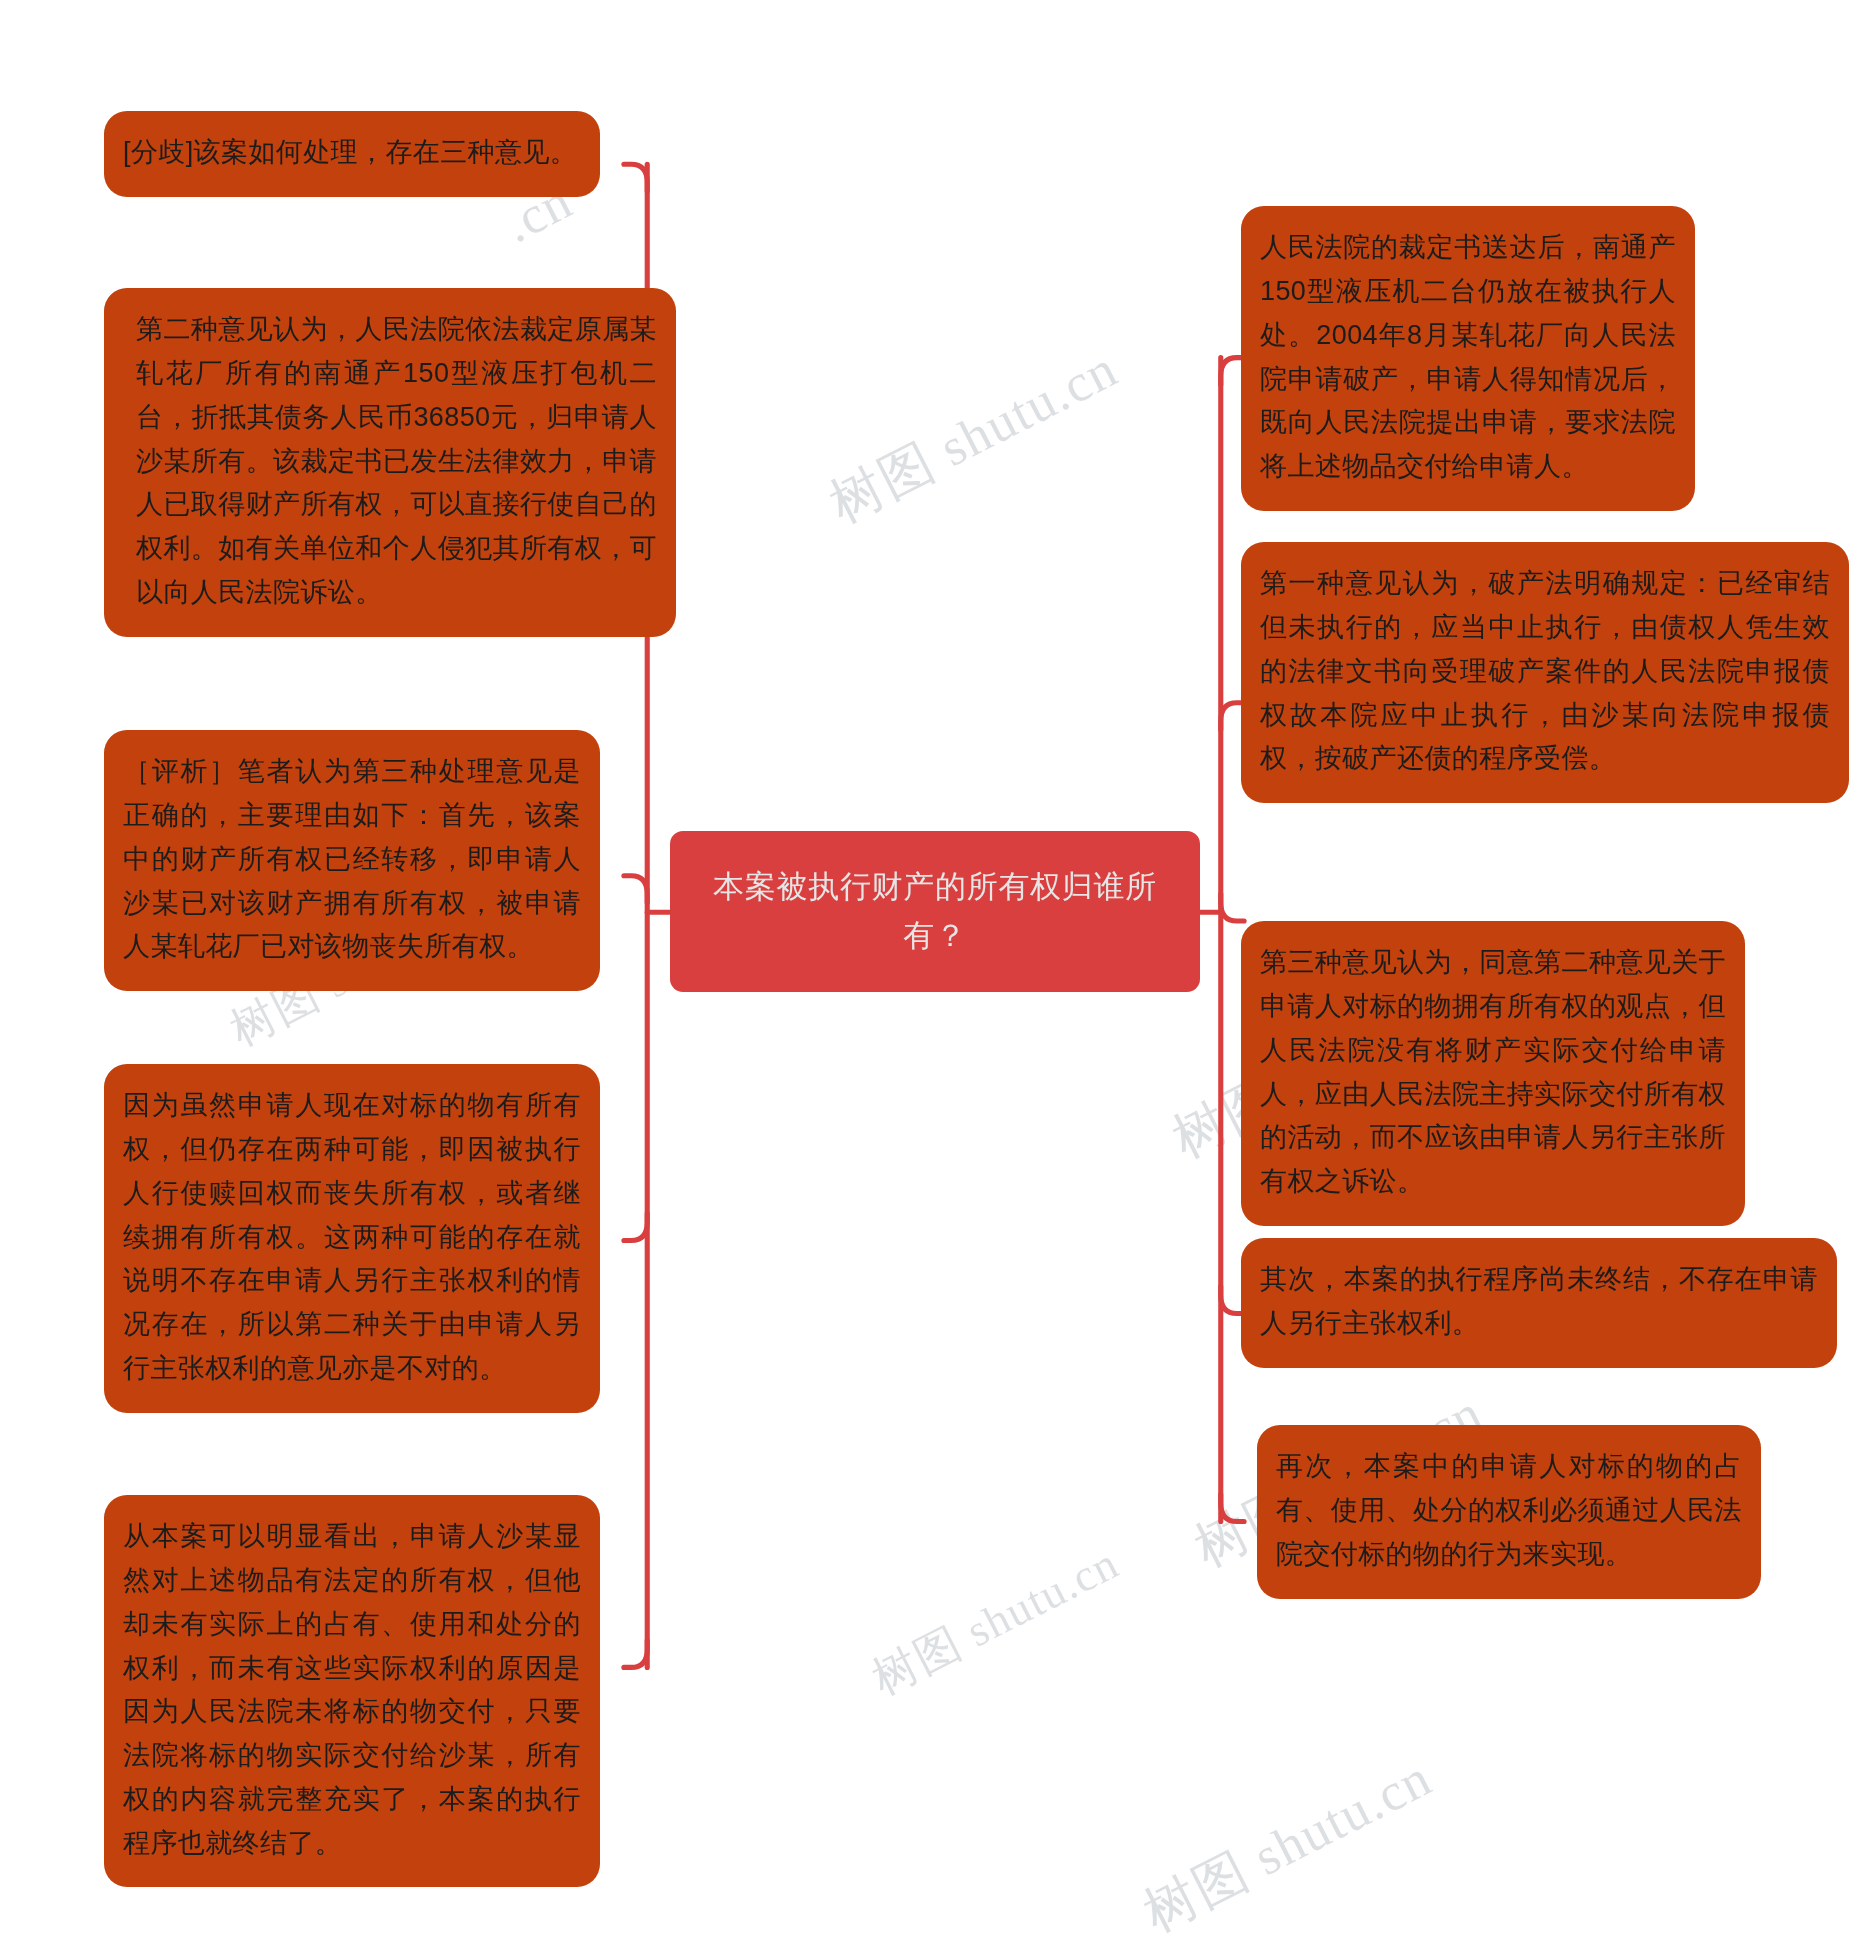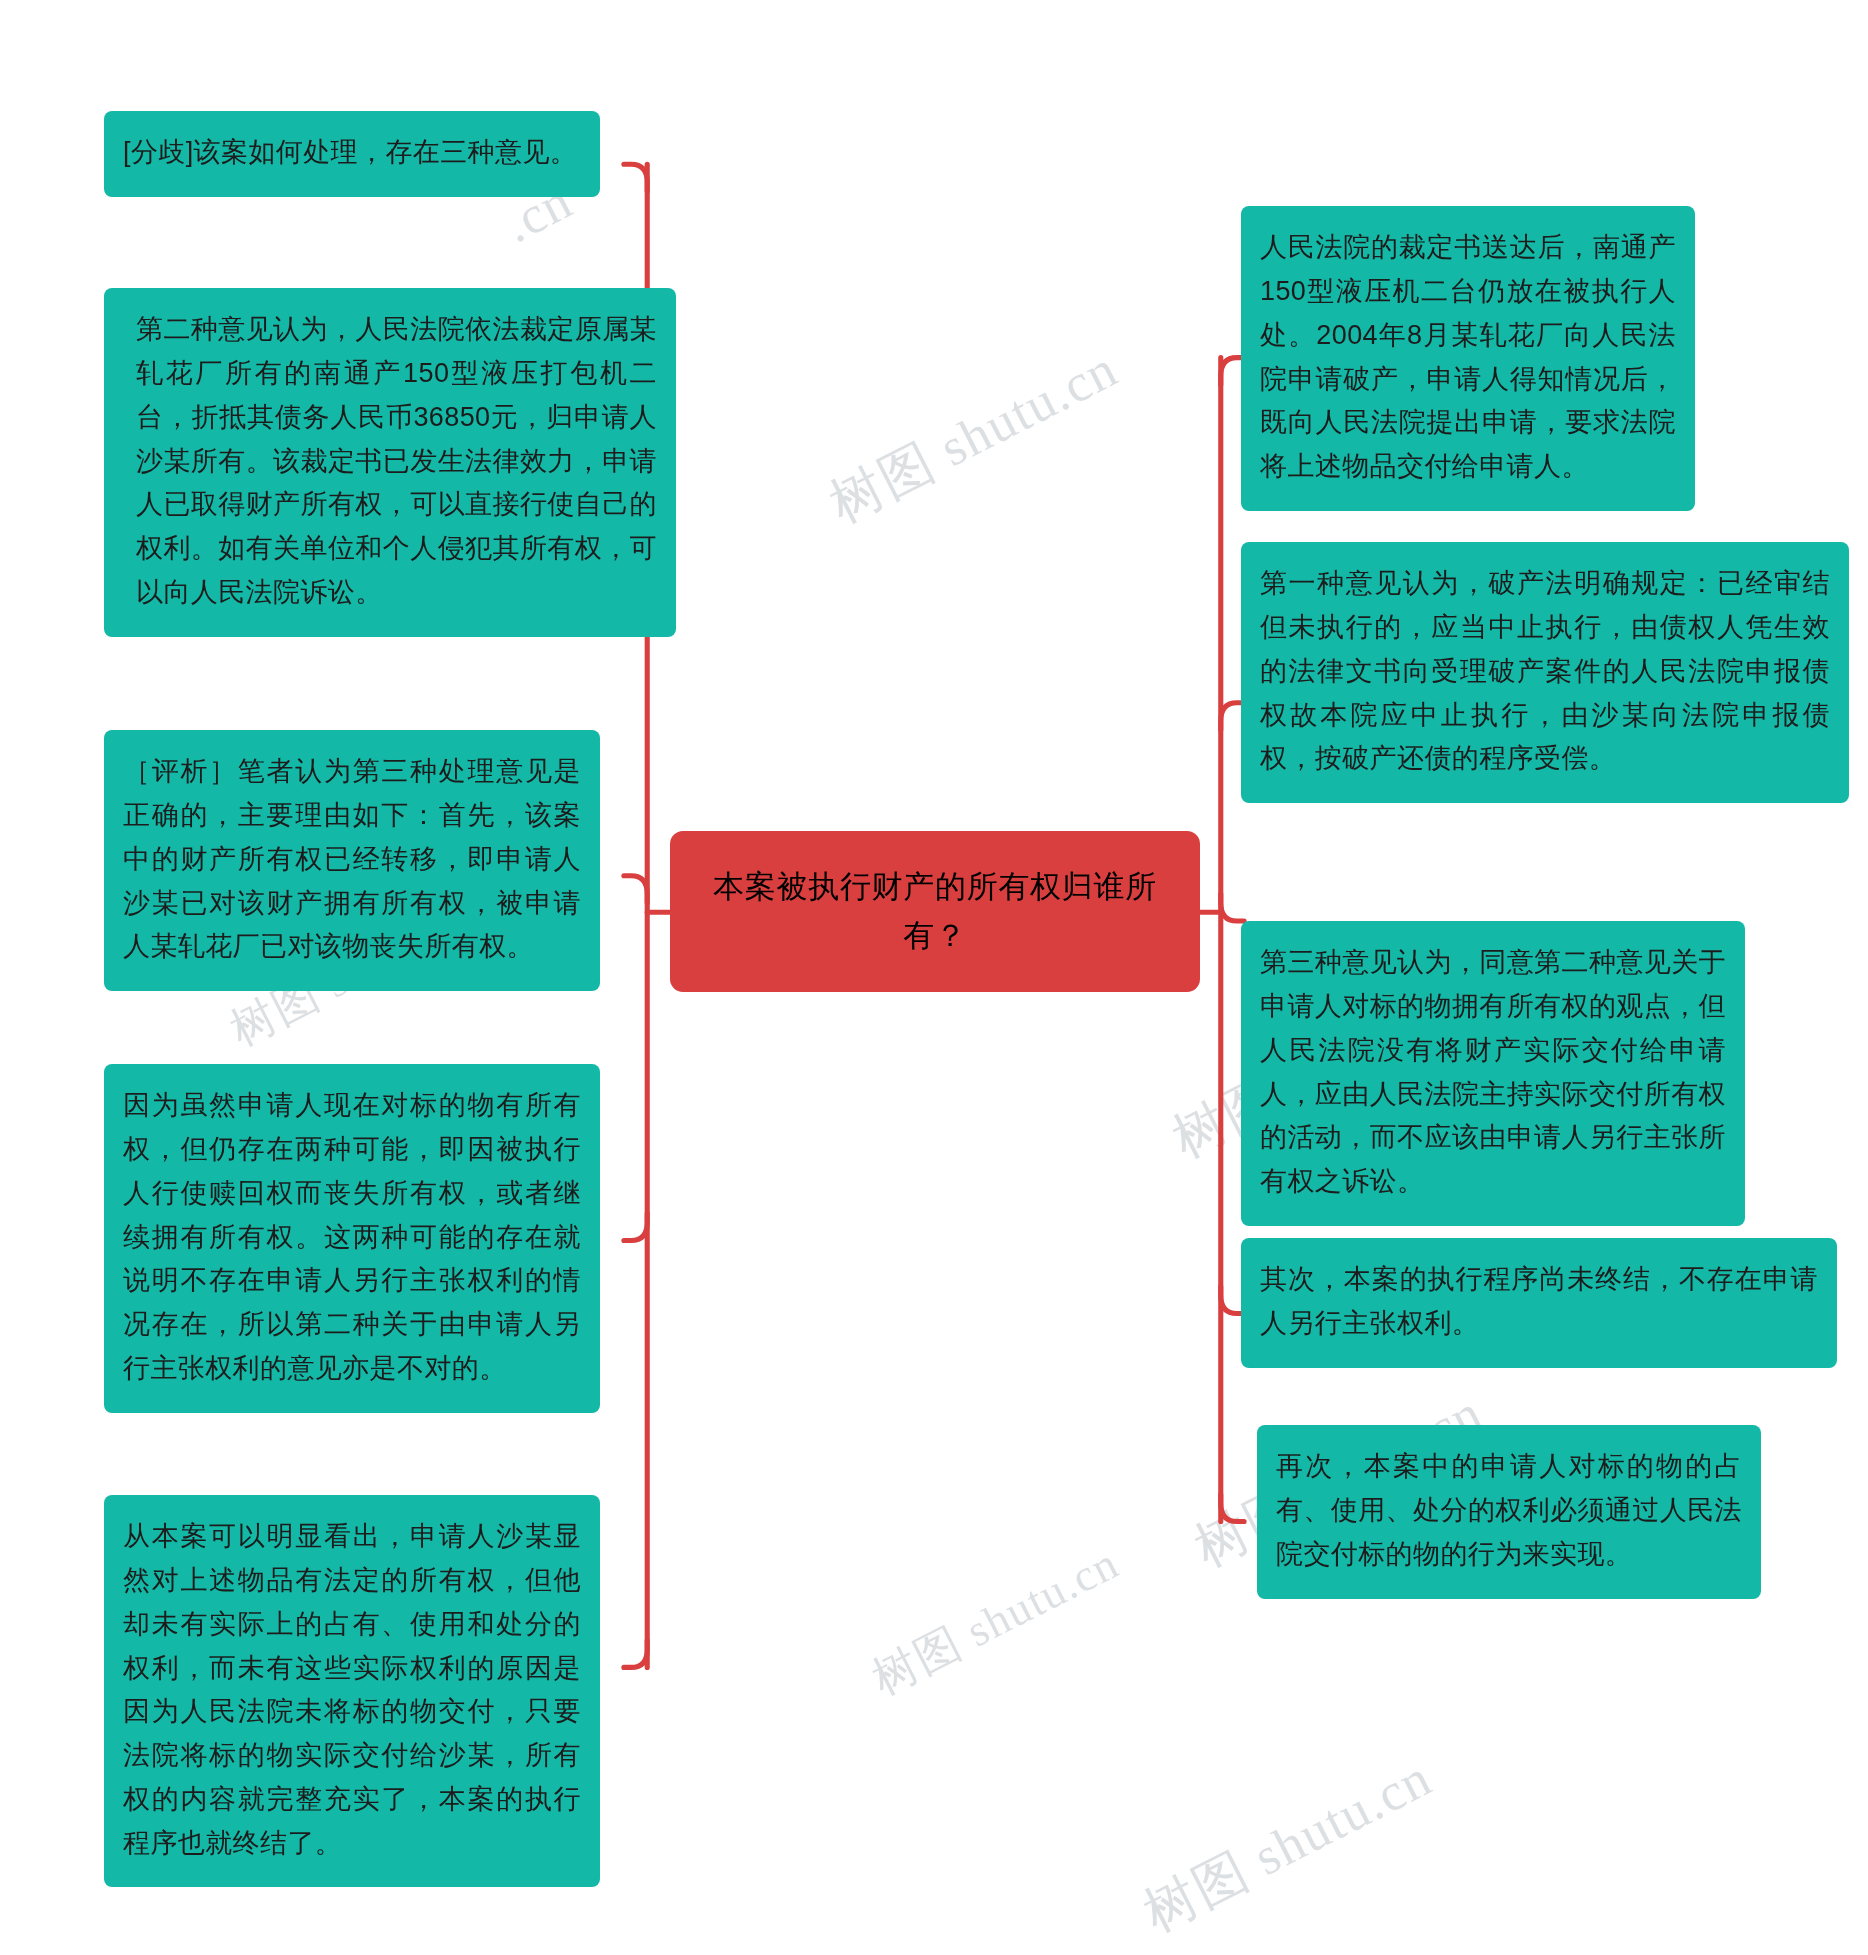--- a/index.html
+++ b/index.html
@@ -43,38 +43,38 @@
     position: absolute;
     inset: 0;
     z-index: 2;
     pointer-events: none;
   }
 
   
   .node {
     position: absolute;
     z-index: 3;
-    background: #14b8a6;
-    border-radius: 8px;
+    background: #c2410c;
+    border-radius: 23px;
     color: #1c1c1c;
     font-size: 27px;
     line-height: 1.62;
     letter-spacing: 0.4px;
     padding: 20.4px 19px 22px 19px;
     text-align: justify;
     text-justify: inter-ideograph;
   }
   .node-text { display: block; }
 
   #central-node {
     position: absolute;
     z-index: 4;
     background: #d93f3f;
     border-radius: 13px;
-    color: #000000;
+    color: #e5e5e5;
     font-size: 31px;
     line-height: 1.58;
     letter-spacing: 0.7px;
     text-align: center;
     display: flex;
     align-items: center;
     justify-content: center;
     padding: 17.5px 22px;
     left: 670px;
     top: 831px;

